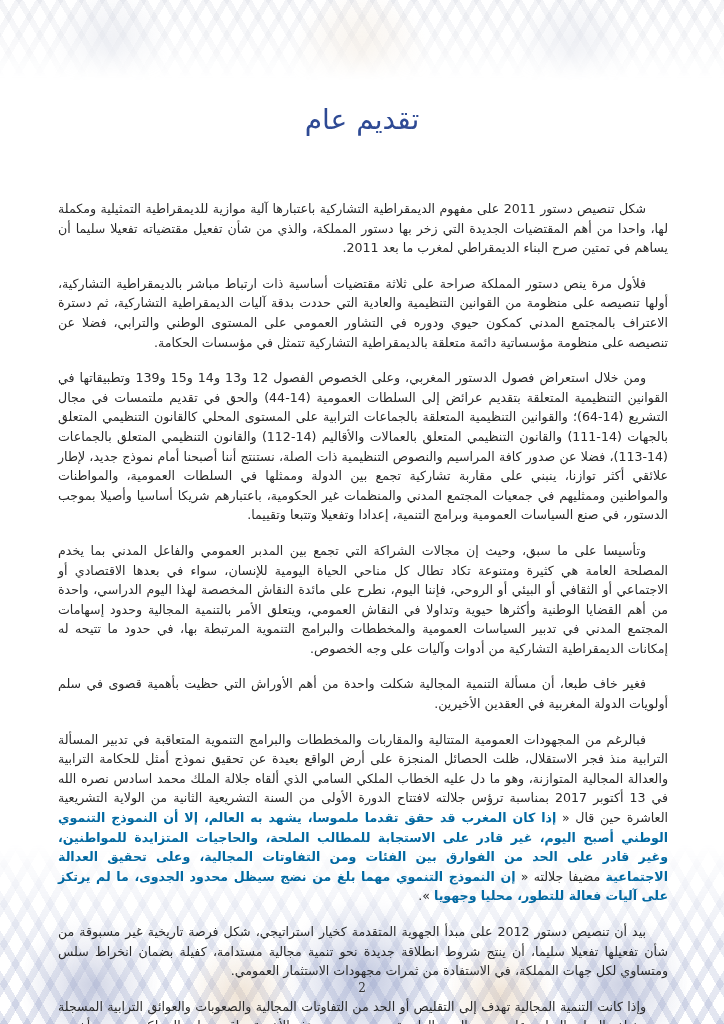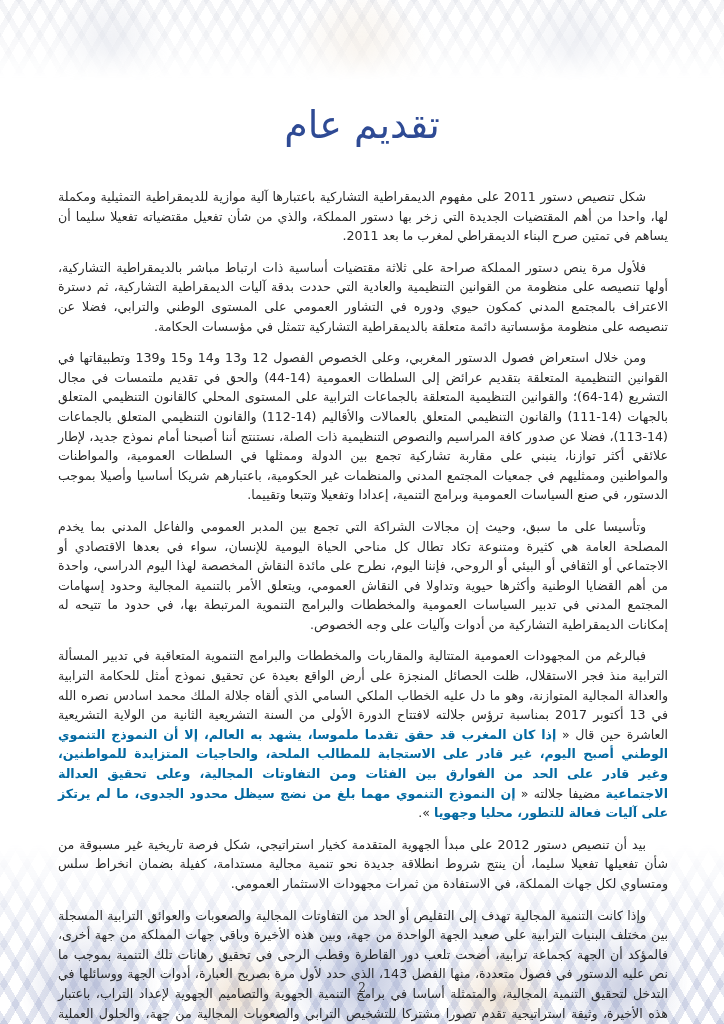--- a/index.html
+++ b/index.html
@@ -31,47 +31,48 @@
       radial-gradient(circle at 240px 150px, rgba(215,185,150,0.45) 0, transparent 55px),
       radial-gradient(circle at 500px 150px, rgba(215,185,150,0.45) 0, transparent 55px),
       repeating-linear-gradient(60deg, rgba(120,135,185,0.22) 0 7px, transparent 7px 20px),
       repeating-linear-gradient(-60deg, rgba(120,135,185,0.22) 0 7px, transparent 7px 20px);
     -webkit-mask-image: linear-gradient(to top, #000 0%, rgba(0,0,0,0.7) 40%, transparent 100%);
     mask-image: linear-gradient(to top, #000 0%, rgba(0,0,0,0.7) 40%, transparent 100%);
   }
   .page-title {
     position: absolute; top: 103px; left: 0; right: 0;
     text-align: center; color: #2e4a94;
-    font-size: 38px; font-weight: normal; margin: 0;
+    font-size: 28px; font-weight: normal; margin: 0;
     font-family: "DejaVu Sans", sans-serif;
   }
   .content {
     position: absolute; top: 183px; left: 58px; width: 610px;
     color: #2a2a2a; font-size: 12.6px; line-height: 19.6px;
     text-align: justify; direction: rtl;
   }
-  .content p { margin: 4px 0 12px 0; text-indent: 22px; }
+  .content p { margin: 16px 0 12px 0; text-indent: 22px; }
   .content strong { font-weight: bold; color: #0369a1; }
   .page-number {
     position: absolute; top: 981px; left: 0; right: 0;
     text-align: center; color: #333; font-size: 12px;
     font-family: "DejaVu Serif", serif;
   }
 </style>
 </head>
 <body>
 
 <div class="bg-pattern bg-top"></div>
 <div class="bg-pattern bg-bottom"></div>
 
 <h1 class="page-title">تقديم عام</h1>
 
 <div class="content">
   <p>شكل تنصيص دستور 2011 على مفهوم الديمقراطية التشاركية باعتبارها آلية موازية للديمقراطية التمثيلية ومكملة لها، واحدا من أهم المقتضيات الجديدة التي زخر بها دستور المملكة، والذي من شأن تفعيل مقتضياته تفعيلا سليما أن يساهم في تمتين صرح البناء الديمقراطي لمغرب ما بعد 2011.</p>
   <p>فلأول مرة ينص دستور المملكة صراحة على ثلاثة مقتضيات أساسية ذات ارتباط مباشر بالديمقراطية التشاركية، أولها تنصيصه على منظومة من القوانين التنظيمية والعادية التي حددت بدقة آليات الديمقراطية التشاركية، ثم دسترة الاعتراف بالمجتمع المدني كمكون حيوي ودوره في التشاور العمومي على المستوى الوطني والترابي، فضلا عن تنصيصه على منظومة مؤسساتية دائمة متعلقة بالديمقراطية التشاركية تتمثل في مؤسسات الحكامة.</p>
   <p>ومن خلال استعراض فصول الدستور المغربي، وعلى الخصوص الفصول 12 و13 و14 و15 و139 وتطبيقاتها في القوانين التنظيمية المتعلقة بتقديم عرائض إلى السلطات العمومية (14-44) والحق في تقديم ملتمسات في مجال التشريع (14-64)؛ والقوانين التنظيمية المتعلقة بالجماعات الترابية على المستوى المحلي كالقانون التنظيمي المتعلق بالجهات (14-111) والقانون التنظيمي المتعلق بالعمالات والأقاليم (14-112) والقانون التنظيمي المتعلق بالجماعات (14-113)، فضلا عن صدور كافة المراسيم والنصوص التنظيمية ذات الصلة، نستنتج أننا أصبحنا أمام نموذج جديد، لإطار علائقي أكثر توازنا، ينبني على مقاربة تشاركية تجمع بين الدولة وممثلها في السلطات العمومية، والمواطنات والمواطنين وممثليهم في جمعيات المجتمع المدني والمنظمات غير الحكومية، باعتبارهم شريكا أساسيا وأصيلا بموجب الدستور، في صنع السياسات العمومية وبرامج التنمية، إعدادا وتفعيلا وتتبعا وتقييما.</p>
   <p>وتأسيسا على ما سبق، وحيث إن مجالات الشراكة التي تجمع بين المدبر العمومي والفاعل المدني بما يخدم المصلحة العامة هي كثيرة ومتنوعة تكاد تطال كل مناحي الحياة اليومية للإنسان، سواء في بعدها الاقتصادي أو الاجتماعي أو الثقافي أو البيئي أو الروحي، فإننا اليوم، نطرح على مائدة النقاش المخصصة لهذا اليوم الدراسي، واحدة من أهم القضايا الوطنية وأكثرها حيوية وتداولا في النقاش العمومي، ويتعلق الأمر بالتنمية المجالية وحدود إسهامات المجتمع المدني في تدبير السياسات العمومية والمخططات والبرامج التنموية المرتبطة بها، في حدود ما تتيحه له إمكانات الديمقراطية التشاركية من أدوات وآليات على وجه الخصوص.</p>
+  <p>فغير خاف طبعا، أن مسألة التنمية المجالية شكلت واحدة من أهم الأوراش التي حظيت بأهمية قصوى في سلم أولويات الدولة المغربية في العقدين الأخيرين.</p>
   <p><span>فبالرغم من المجهودات العمومية المتتالية والمقاربات والمخططات والبرامج التنموية المتعاقبة في تدبير المسألة الترابية منذ فجر الاستقلال، ظلت الحصائل المنجزة على أرض الواقع بعيدة عن تحقيق نموذج أمثل للحكامة الترابية والعدالة المجالية المتوازنة، وهو ما دل عليه الخطاب الملكي السامي الذي ألقاه جلالة الملك محمد اسادس نصره الله في 13 أكتوبر 2017 بمناسبة ترؤس جلالته لافتتاح الدورة الأولى من السنة التشريعية الثانية من الولاية التشريعية العاشرة حين قال « </span><strong>إذا كان المغرب قد حقق تقدما ملموسا، يشهد به العالم، إلا أن النموذج التنموي الوطني أصبح اليوم، غير قادر على الاستجابة للمطالب الملحة، والحاجيات المتزايدة للمواطنين، وغير قادر على الحد من الفوارق بين الفئات ومن التفاوتات المجالية، وعلى تحقيق العدالة الاجتماعية</strong><span> مضيفا جلالته « </span><strong>إن النموذج التنموي مهما بلغ من نضج سيظل محدود الجدوى، ما لم يرتكز على آليات فعالة للتطور، محليا وجهويا</strong><span> ».</span></p>
   <p>بيد أن تنصيص دستور 2012 على مبدأ الجهوية المتقدمة كخيار استراتيجي، شكل فرصة تاريخية غير مسبوقة من شأن تفعيلها تفعيلا سليما، أن ينتج شروط انطلاقة جديدة نحو تنمية مجالية مستدامة، كفيلة بضمان انخراط سلس ومتساوي لكل جهات المملكة، في الاستفادة من ثمرات مجهودات الاستثمار العمومي.</p>
   <p>وإذا كانت التنمية المجالية تهدف إلى التقليص أو الحد من التفاوتات المجالية والصعوبات والعوائق الترابية المسجلة بين مختلف البنيات الترابية على صعيد الجهة الواحدة من جهة، وبين هذه الأخيرة وباقي جهات المملكة من جهة أخرى، فالمؤكد أن الجهة كجماعة ترابية، أضحت تلعب دور القاطرة وقطب الرحى في تحقيق رهانات تلك التنمية بموجب ما نص عليه الدستور في فصول متعددة، منها الفصل 143، الذي حدد لأول مرة بصريح العبارة، أدوات الجهة ووسائلها في التدخل لتحقيق التنمية المجالية، والمتمثلة أساسا في برامج التنمية الجهوية والتصاميم الجهوية لإعداد التراب، باعتبار هذه الأخيرة، وثيقة استراتيجية تقدم تصورا مشتركا للتشخيص الترابي والصعوبات المجالية من جهة، والحلول العملية الممكن اعتمادها من جهة أخرى؛ هذا فضلا على تنصيص ذات الفصل على مكانة الصدارة</p>
 </div>
 
 <div class="page-number">2</div>
 
 </body></html>

